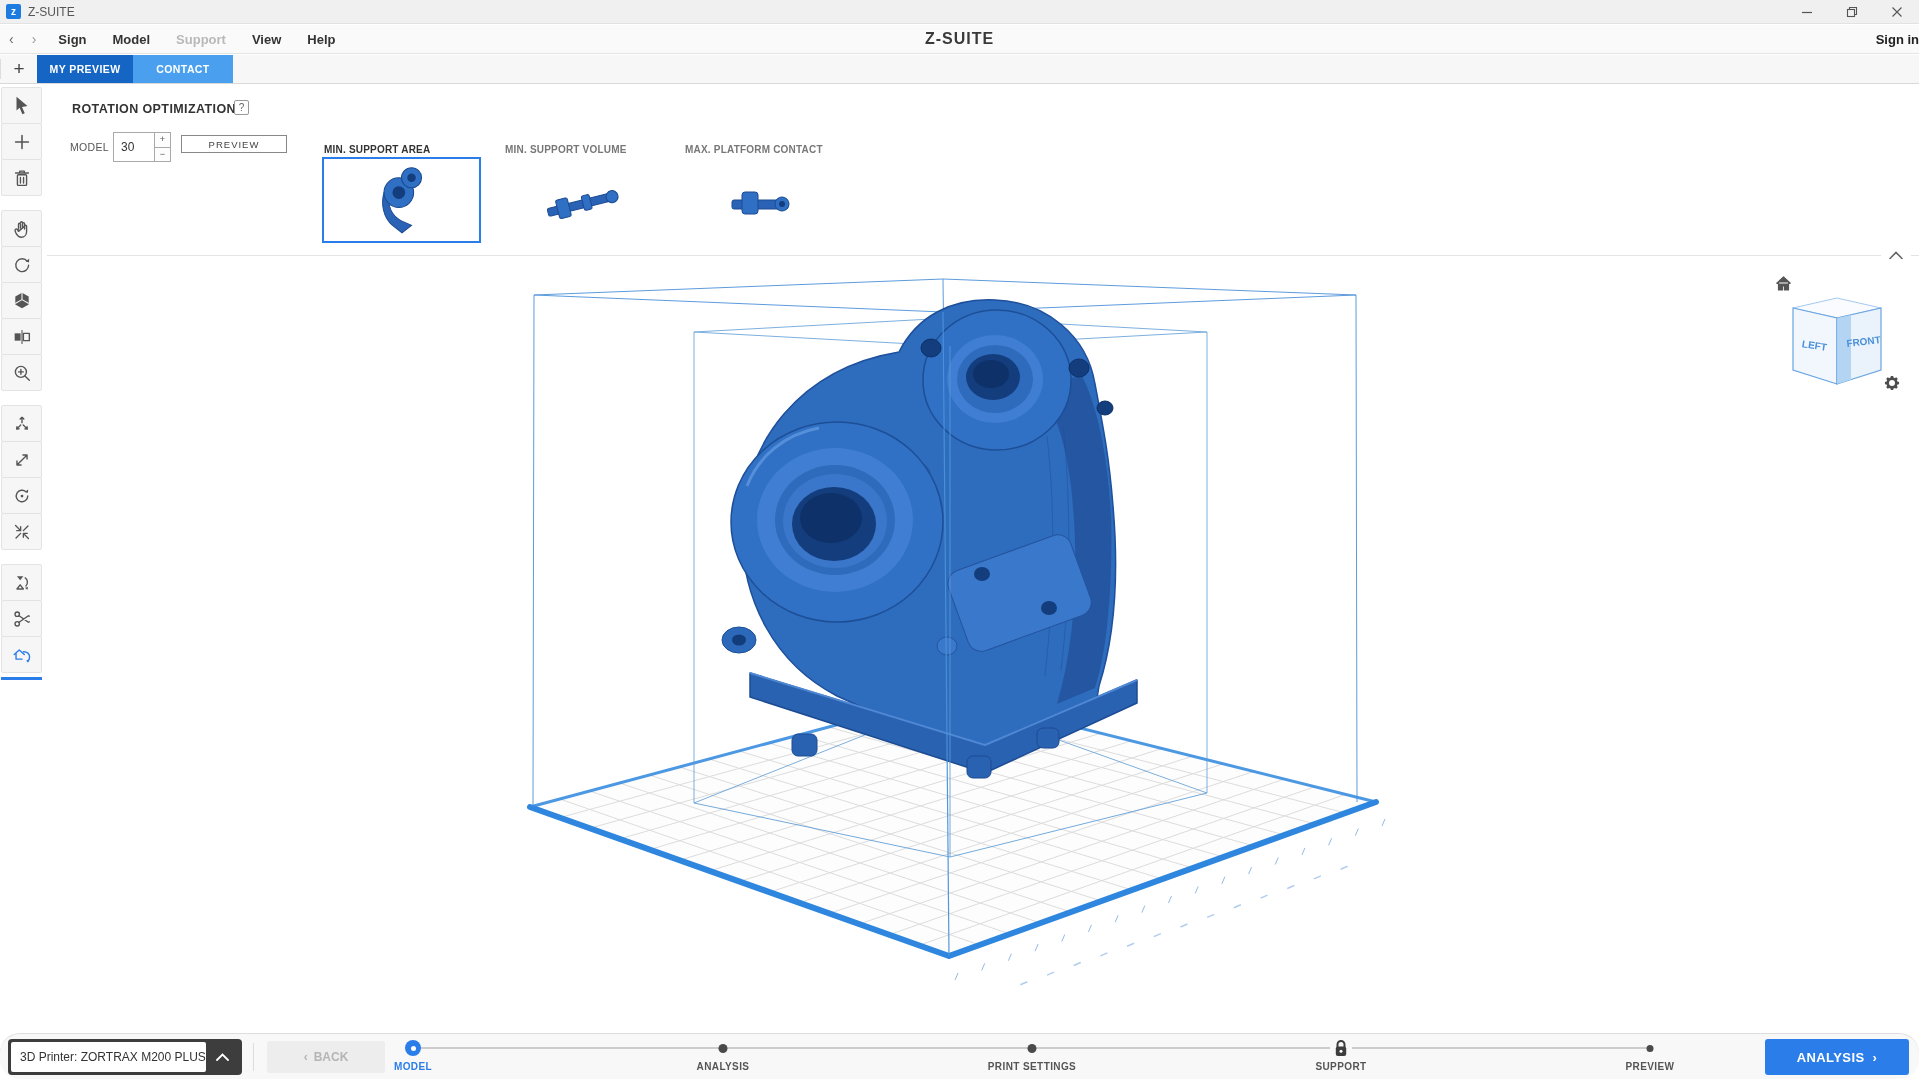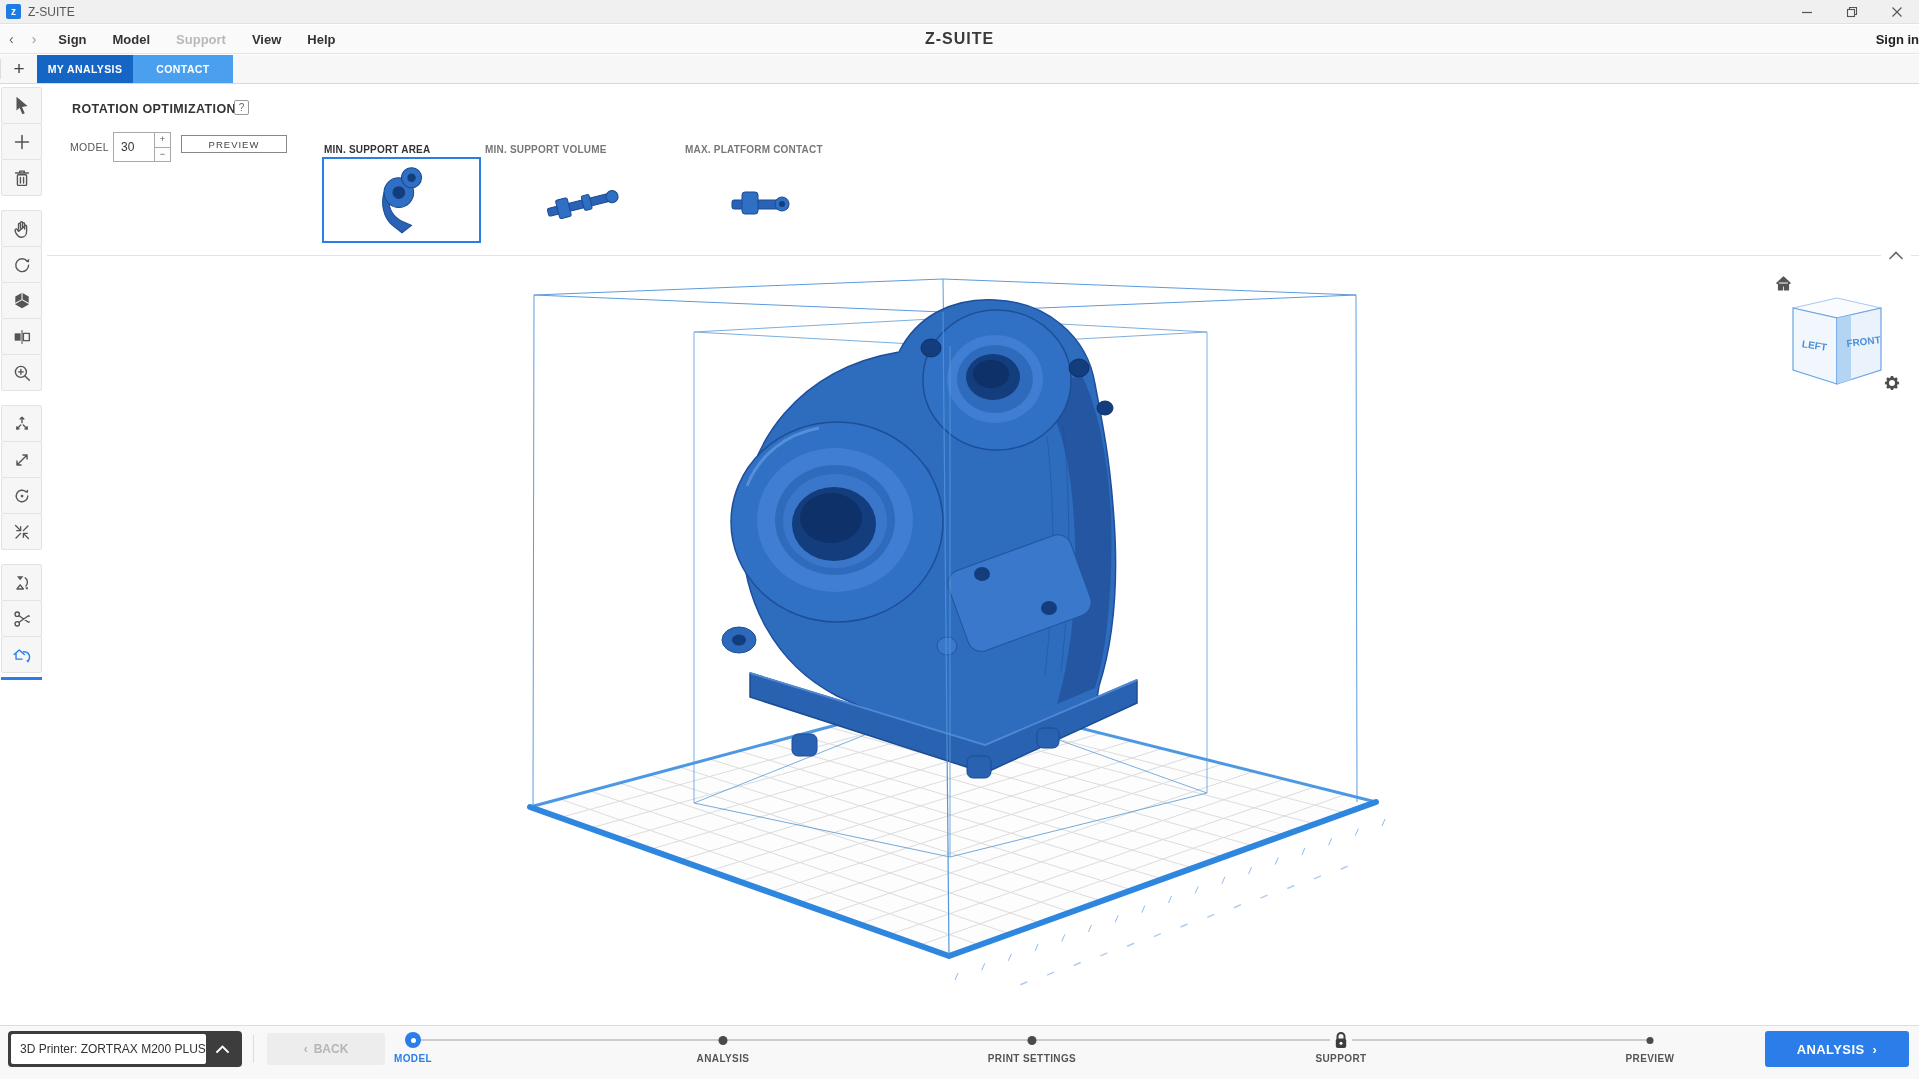--- a/index.html
+++ b/index.html
@@ -82,22 +82,22 @@
   
   .viewport { position:absolute; left:0; top:172px; right:0; bottom:0; background:#fff; }
   .scene { position:absolute; left:0; top:0; }
   .collapse-btn { position:absolute; right:8px; top:-10px; width:30px; height:19px; background:#fff;
     display:flex; align-items:center; justify-content:center; }
   .viewcube { position:absolute; right:16px; top:20px; width:128px; height:118px; }
   .vc-home { position:absolute; left:0; top:0; }
   .vc-gear { position:absolute; right:2px; bottom:2px; }
 
   
-  .bottombar { position:absolute; left:0; bottom:0; width:100%; height:54px; background:#f8f8f8;
-    border-top:1px solid #ddd; }
+  .bottombar { position:absolute; left:0; bottom:0; width:100%; height:46px; background:#f8f8f8;
+    border-top:1px solid #ddd;border-radius:20px; }
   .printer { position:absolute; left:8px; top:5px; width:234px; height:36px; background:#3d3d3d;
     border-radius:4px; display:flex; align-items:center; padding:3px; }
   .printer-field { flex:1; height:100%; background:#fff; border-radius:2px; display:flex; align-items:center;
     padding-left:9px; font-size:12px; color:#333; }
   .printer-toggle { width:33px; height:100%; display:flex; align-items:center; justify-content:center; }
   .bb-sep { position:absolute; left:253px; top:9px; width:1px; height:28px; background:#ddd; }
   .backbtn { position:absolute; left:267px; top:7px; width:118px; height:32px; background:#ededed;
     border-radius:3px; display:flex; align-items:center; justify-content:center; gap:6px;
     font-size:12px; font-weight:bold; color:#b5b5b5; }
   .stepline { position:absolute; top:13px; height:2px; background:#ccc; }
@@ -153,21 +153,21 @@
     <span class="menuitem disabled">Support</span>
     <span class="menuitem">View</span>
     <span class="menuitem">Help</span>
     <span class="brand">Z-SUITE</span>
     <span class="signin">Sign in</span>
   </div>
 
   <div class="tabbar">
     <div class="vsep"></div>
     <div class="addtab">+</div>
-    <div class="topbtn mydevices">MY ANALYSIS</div>
+    <div class="topbtn mydevices">MY PREVIEW</div>
     <div class="topbtn library">CONTACT</div>
   </div>
 
   <div class="content">
 
     <div class="toolbar">
       <div class="toolbtn" title="">
         <svg width="22" height="22" viewBox="0 0 24 24">
             <path class="fillicon" d="M6 2 L18 12 L12 13 L15 20 L12.4 21 L9.4 14 L6 17 Z"></path>
           </svg>
@@ -270,21 +270,21 @@
         <div class="rp-help">?</div>
         <div class="rp-anglelabel">MODEL</div>
         <div class="rp-angleinput">30</div>
         <div class="rp-stepper">
           <div class="rp-step">+</div>
           <div class="rp-step">−</div>
         </div>
         <div class="rp-search">PREVIEW</div>
 
         <div class="rp-opt-label sel" style="left:277px">MIN. SUPPORT AREA</div>
-        <div class="rp-opt-label" style="left:438px">MIN. SUPPORT VOLUME</div>
+        <div class="rp-opt-label" style="left:458px">MIN. SUPPORT VOLUME</div>
         <div class="rp-opt-label" style="left:638px">MAX. PLATFORM CONTACT</div>
 
         <div class="rp-thumb sel" style="left:275px;width:159px">
           <svg width="64" height="74" viewBox="0 0 60 70">
             <path d="M18 28 C16 40 20 50 30 55 L39 59 L30 66 L21 59 C12 51 10 38 13 28 Z" fill="#2a63b5" stroke="#1c4b92" stroke-width="1"></path>
             <circle cx="27" cy="28" r="14" fill="#2f6fc4" stroke="#1c4b92"></circle>
             <circle cx="39" cy="14" r="9.5" fill="#2f6fc4" stroke="#1c4b92"></circle>
             <circle cx="27" cy="28" r="6" fill="#133d7c"></circle>
             <circle cx="39" cy="14" r="4" fill="#133d7c"></circle>
           </svg>

